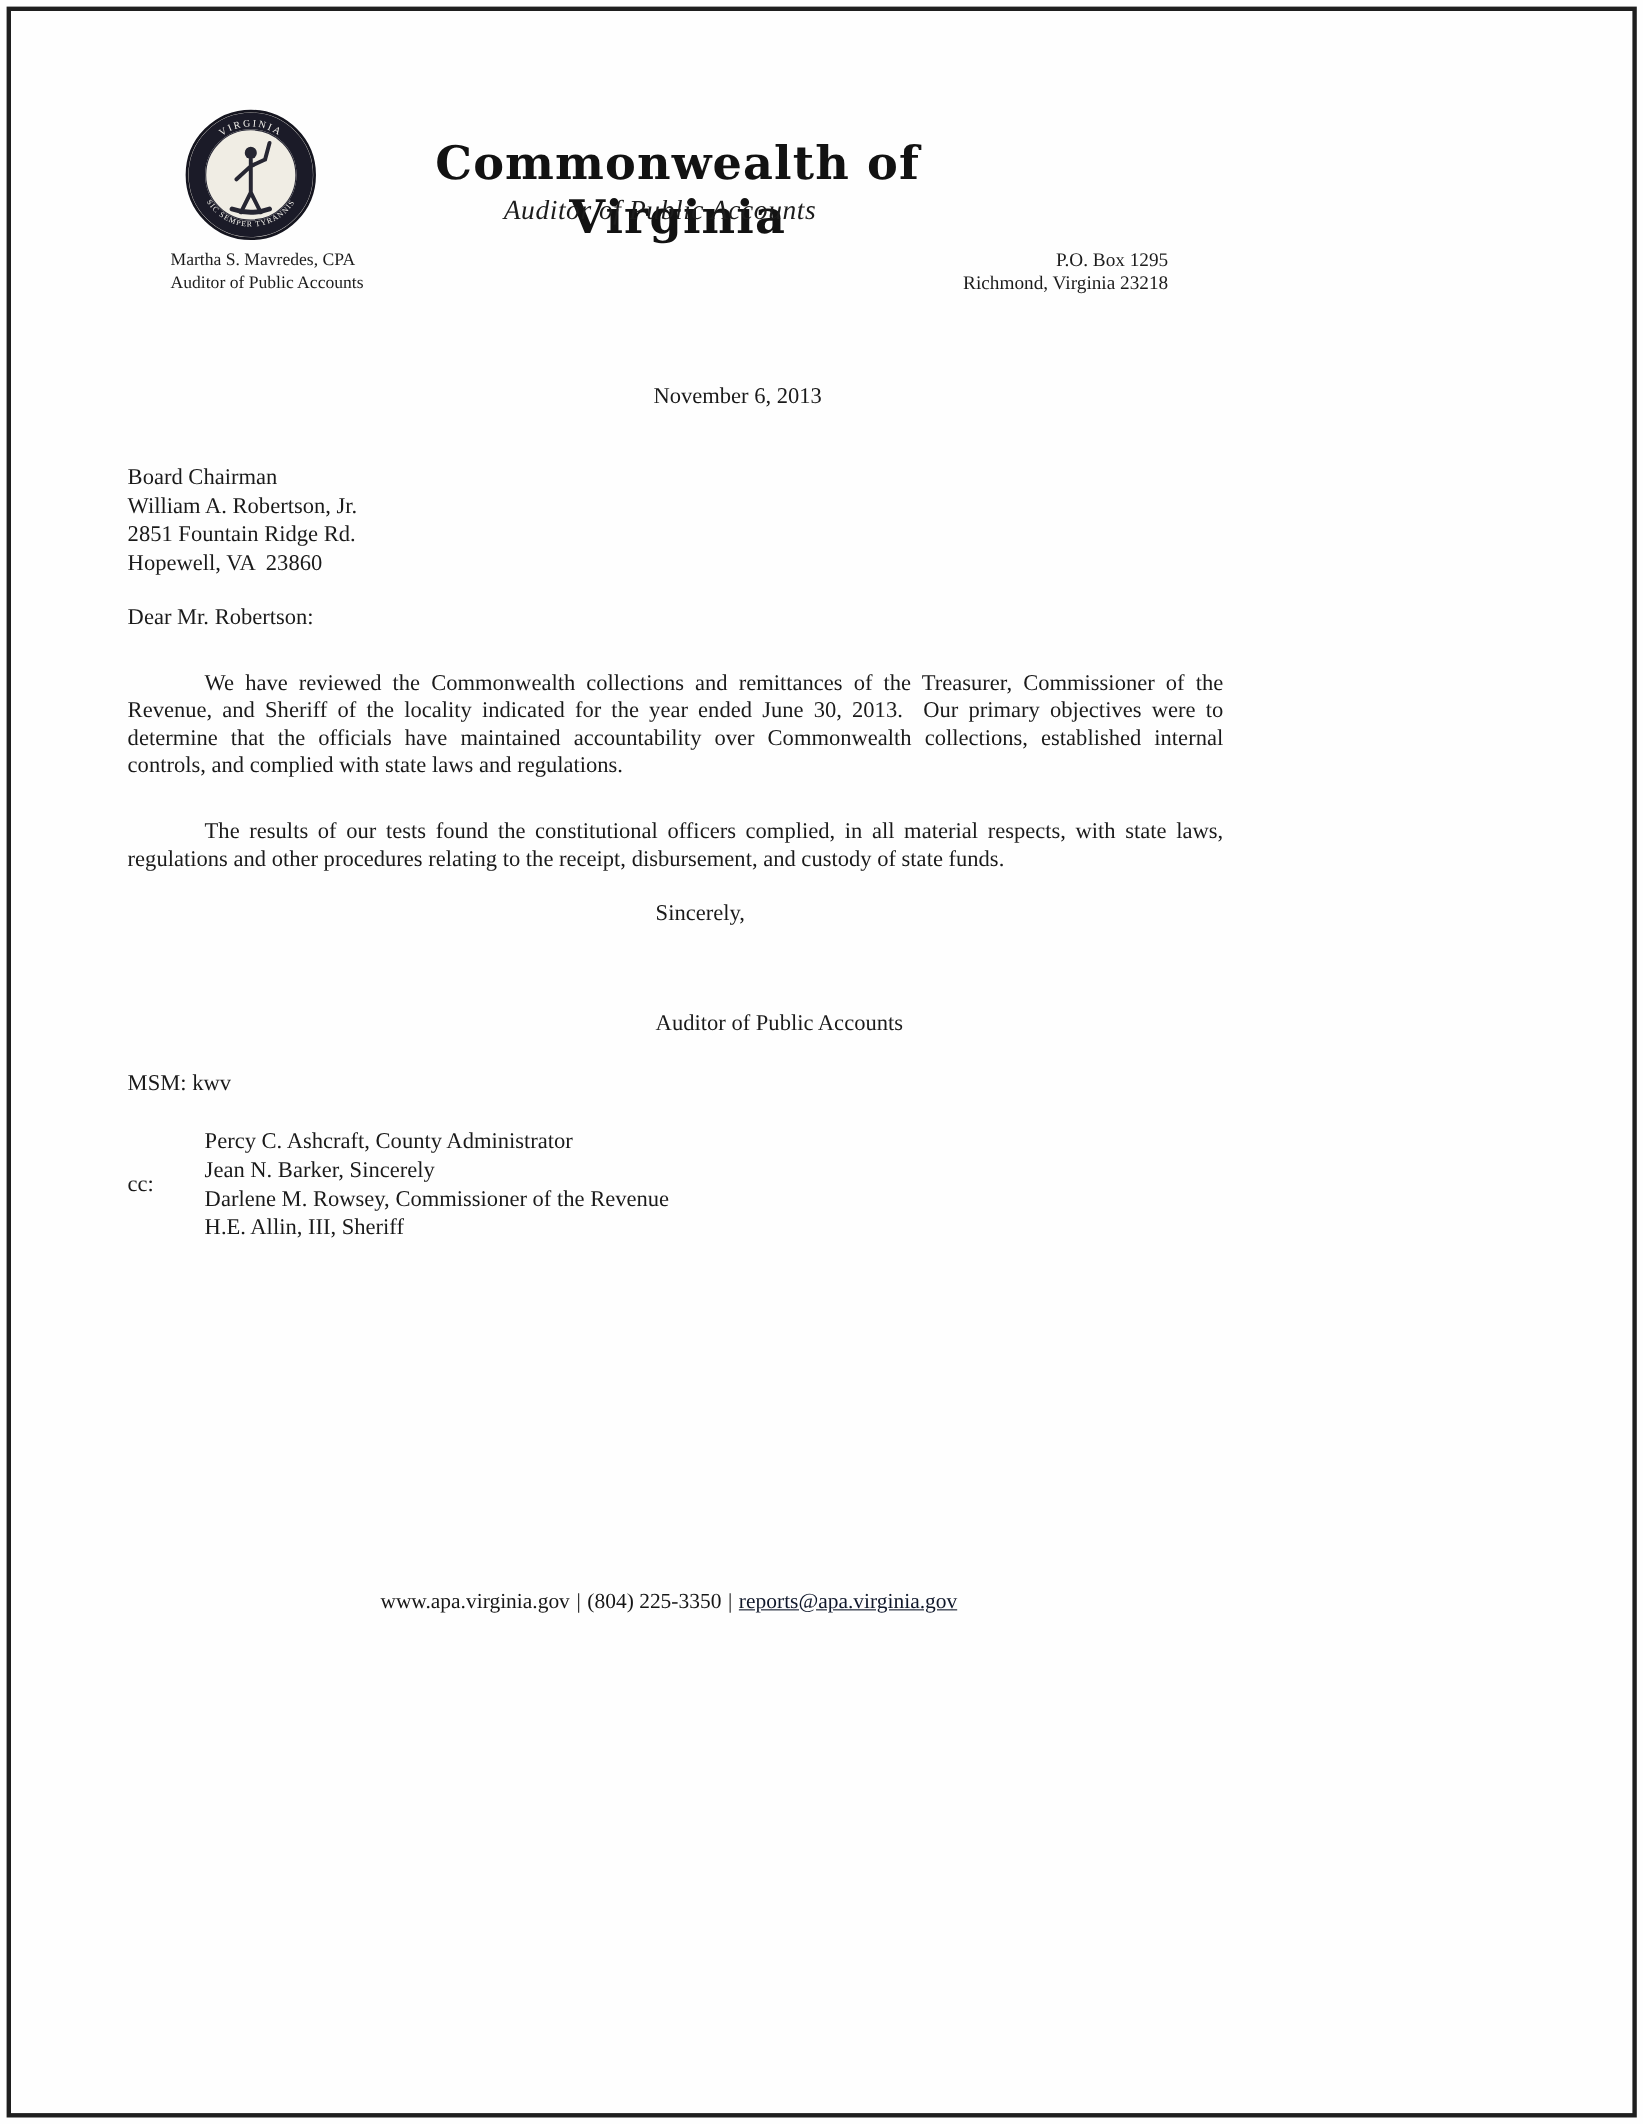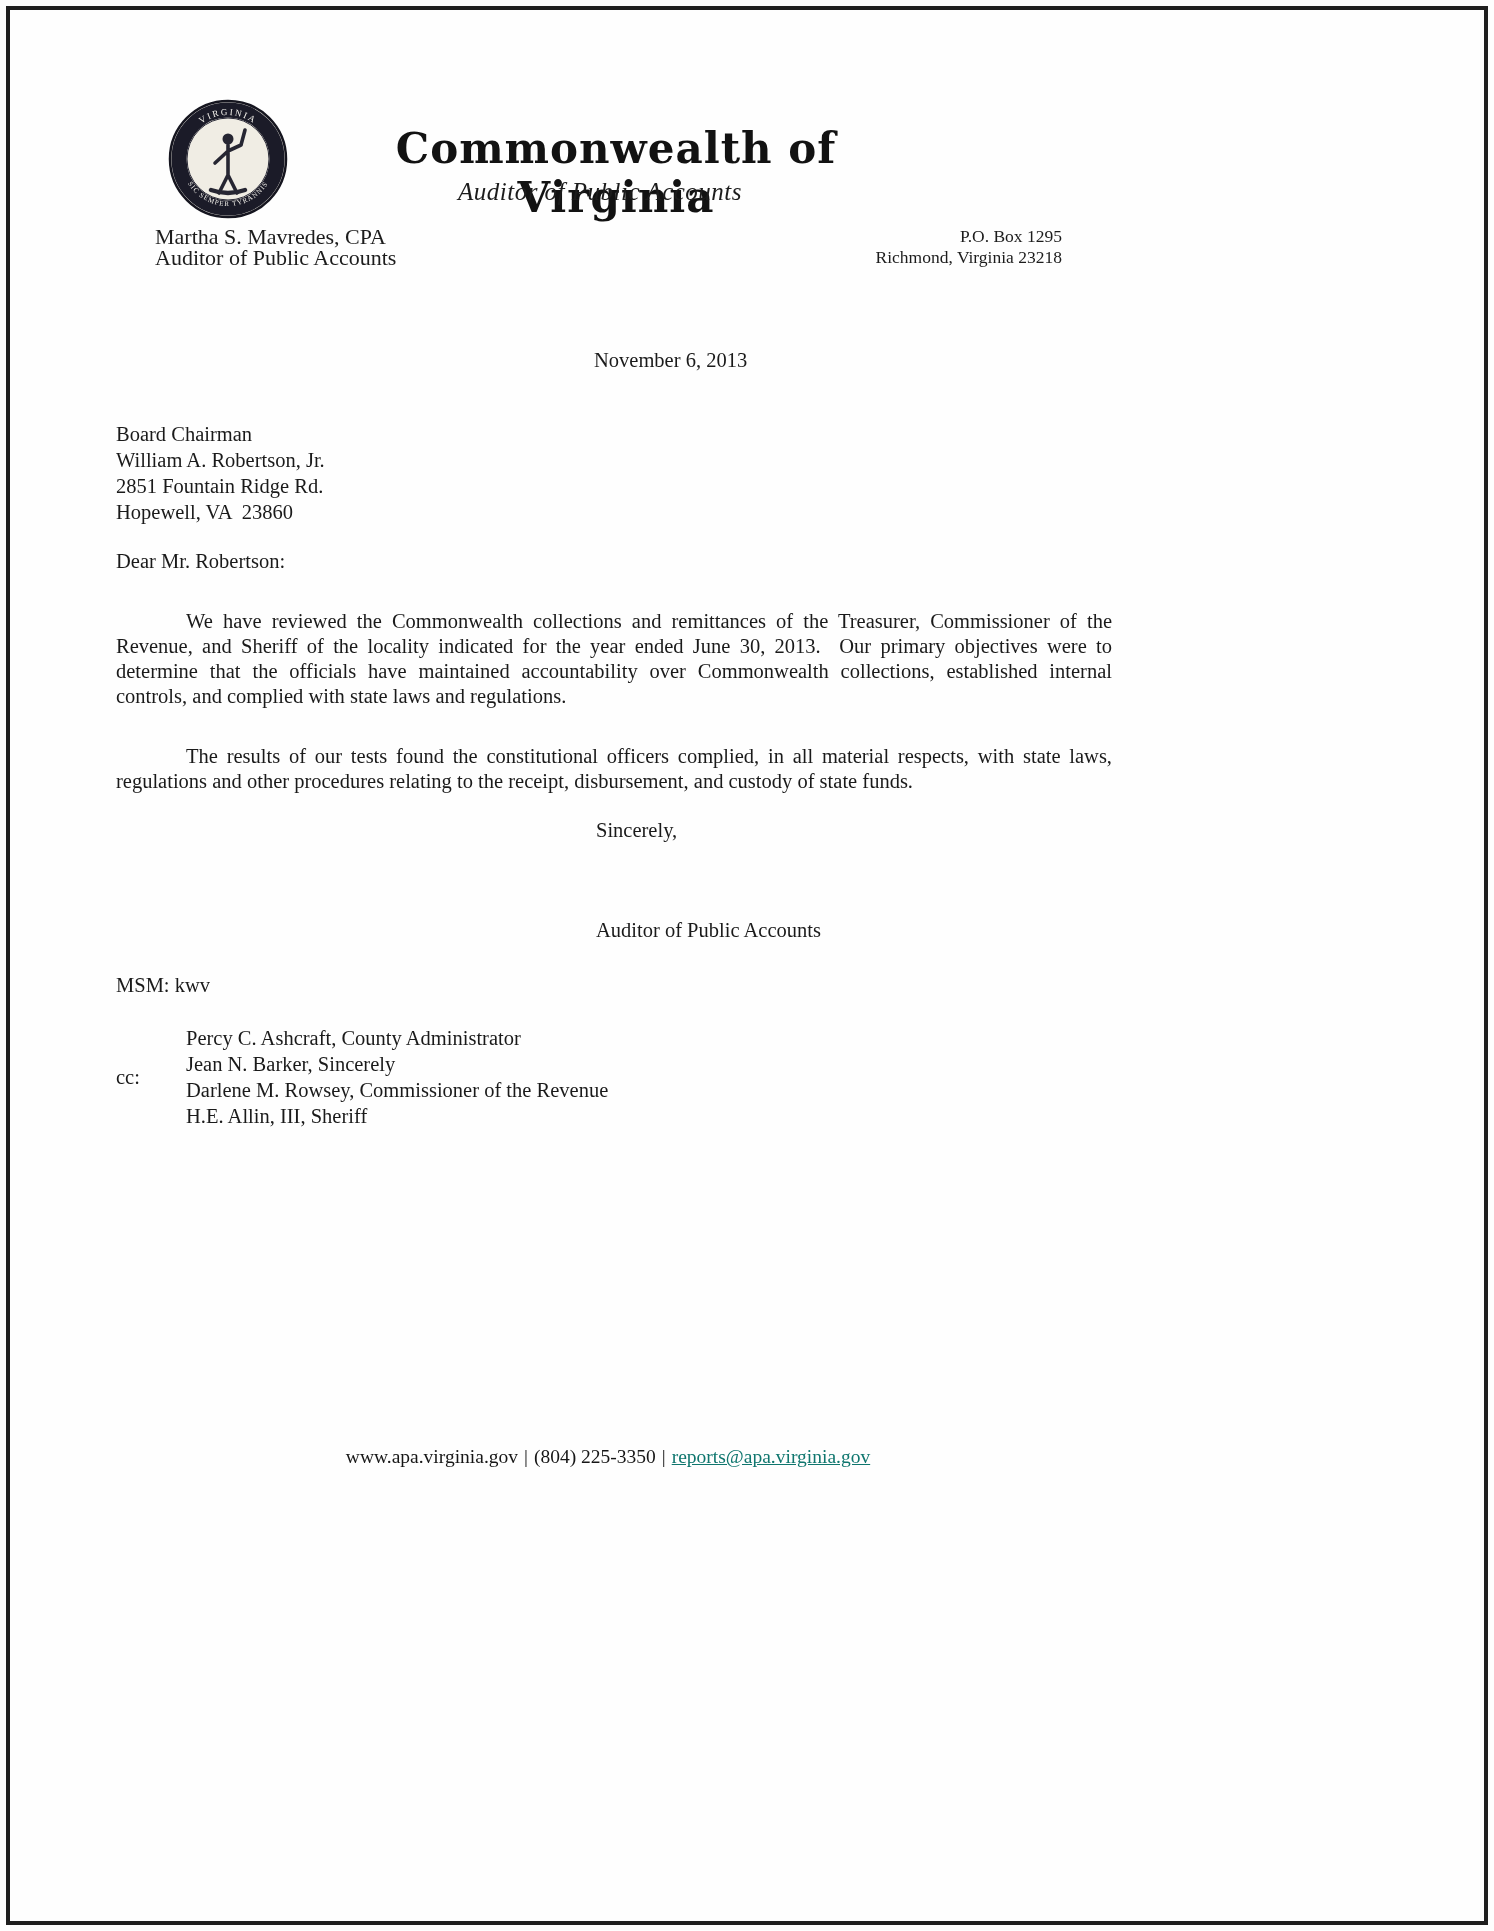--- a/index.html
+++ b/index.html
@@ -52,21 +52,21 @@
     text-align: center;
     font-style: italic;
     font-size: 25px;
     letter-spacing: 0.5px;
     color: #1c1c1c;
   }
   .auditor-block {
     position: absolute;
     left: 155px;
     top: 226px;
-    font-size: 22px;
+    font-size: 16px;
     line-height: 21px;
     color: #1c1c1c;
   }
   .po-block {
     position: absolute;
     left: 800px;
     top: 226px;
     width: 262px;
     text-align: right;
     font-size: 17.5px;
@@ -113,21 +113,21 @@
     left: 110px;
     top: 1446px;
     width: 996px;
     text-align: center;
     font-size: 19.5px;
     color: #161616;
   }
   .footer-sep { margin: 0 6px; }
   .email-link {
     text-decoration: underline;
-    color: #0f766e;
+    color: #0f172a;
     cursor: pointer;
   }
 </style>
 </head>
 <body>
 
 <div class="page">
   <div class="page-frame"></div>
 
   <div class="seal">

